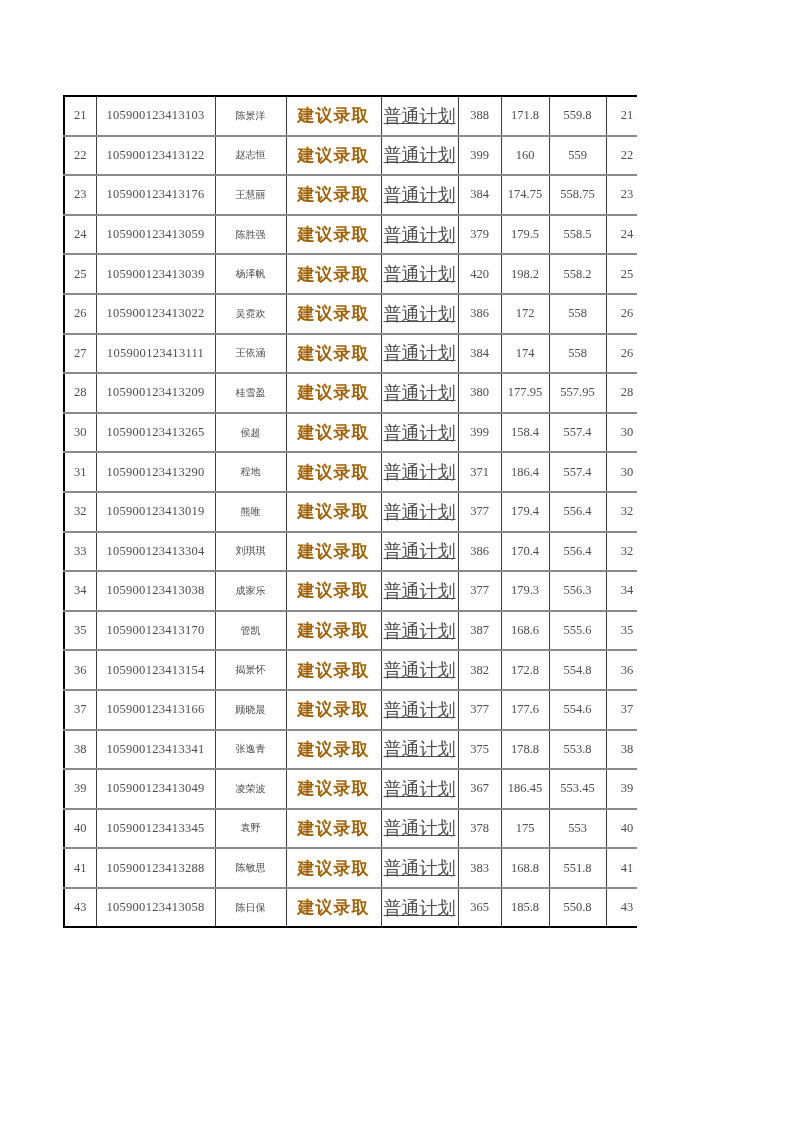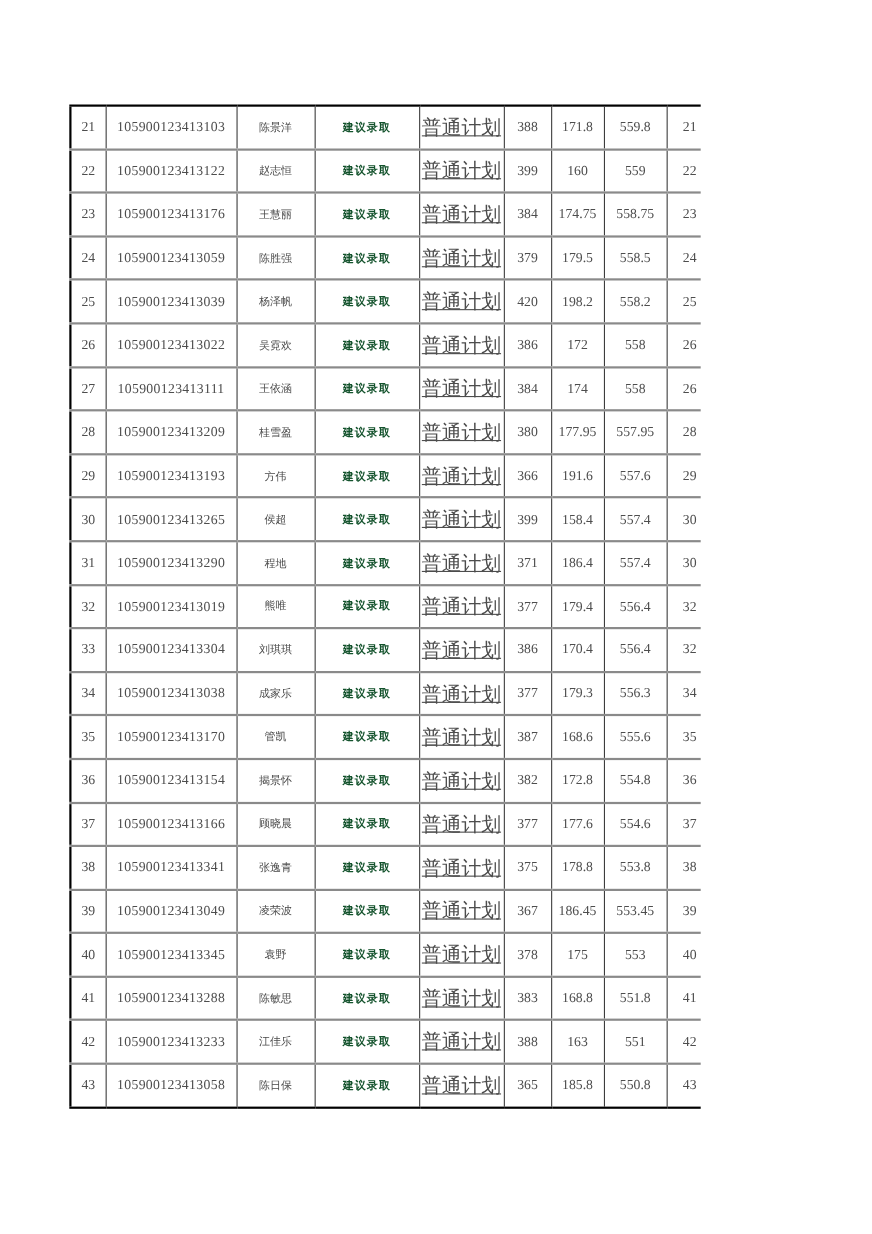--- a/index.html
+++ b/index.html
@@ -39,22 +39,22 @@
     white-space: nowrap;
   }
   table.admission-table tr:first-child td { border-top: 2px solid #000000; }
   table.admission-table tr:last-child td { border-bottom: 2px solid #000000; margin-top: 13px; }
   table.admission-table td.c0 { font-size: 12.5px; }
   table.admission-table td.c1 { letter-spacing: 0.3px; text-align: center; }
   table.admission-table td.c2 { font-size: 10px; color: #4a4a4a; }
   table.admission-table td.c3 {
     font-family: "Liberation Sans", "DejaVu Sans", sans-serif;
     font-weight: 700;
-    font-size: 10px;
-    color: #14532d;
+    font-size: 17px;
+    color: #a16207;
     letter-spacing: 1px;
   }
   table.admission-table td.c4 { font-size: 18px; text-decoration: underline; }
   
 </style>
 </head>
 <body>
 
 <div class="page">
   <table class="admission-table">
@@ -161,32 +161,20 @@
           <td class="c2">桂雪盈</td>
           <td class="c3">建议录取</td>
           <td class="c4">普通计划</td>
           <td class="c5">380</td>
           <td class="c6">177.95</td>
           <td class="c7">557.95</td>
           <td class="c8">28</td>
           <td class="c9"></td>
         </tr>
         <tr>
-          <td class="c0">29</td>
-          <td class="c1">105900123413193</td>
-          <td class="c2">方伟</td>
-          <td class="c3">建议录取</td>
-          <td class="c4">普通计划</td>
-          <td class="c5">366</td>
-          <td class="c6">191.6</td>
-          <td class="c7">557.6</td>
-          <td class="c8">29</td>
-          <td class="c9"></td>
-        </tr>
-        <tr>
           <td class="c0">30</td>
           <td class="c1">105900123413265</td>
           <td class="c2">侯超</td>
           <td class="c3">建议录取</td>
           <td class="c4">普通计划</td>
           <td class="c5">399</td>
           <td class="c6">158.4</td>
           <td class="c7">557.4</td>
           <td class="c8">30</td>
           <td class="c9"></td>
@@ -314,32 +302,20 @@
         <tr>
           <td class="c0">41</td>
           <td class="c1">105900123413288</td>
           <td class="c2">陈敏思</td>
           <td class="c3">建议录取</td>
           <td class="c4">普通计划</td>
           <td class="c5">383</td>
           <td class="c6">168.8</td>
           <td class="c7">551.8</td>
           <td class="c8">41</td>
-          <td class="c9"></td>
-        </tr>
-        <tr>
-          <td class="c0">42</td>
-          <td class="c1">105900123413233</td>
-          <td class="c2">江佳乐</td>
-          <td class="c3">建议录取</td>
-          <td class="c4">普通计划</td>
-          <td class="c5">388</td>
-          <td class="c6">163</td>
-          <td class="c7">551</td>
-          <td class="c8">42</td>
           <td class="c9"></td>
         </tr>
         <tr>
           <td class="c0">43</td>
           <td class="c1">105900123413058</td>
           <td class="c2">陈日保</td>
           <td class="c3">建议录取</td>
           <td class="c4">普通计划</td>
           <td class="c5">365</td>
           <td class="c6">185.8</td>

